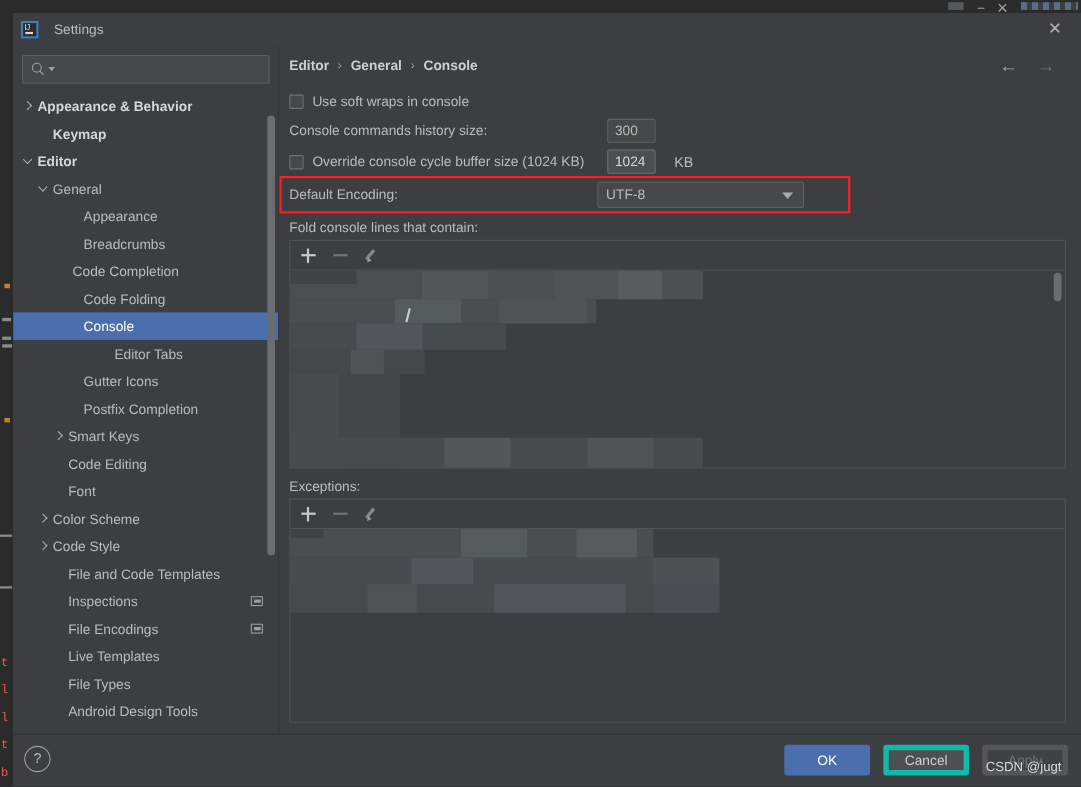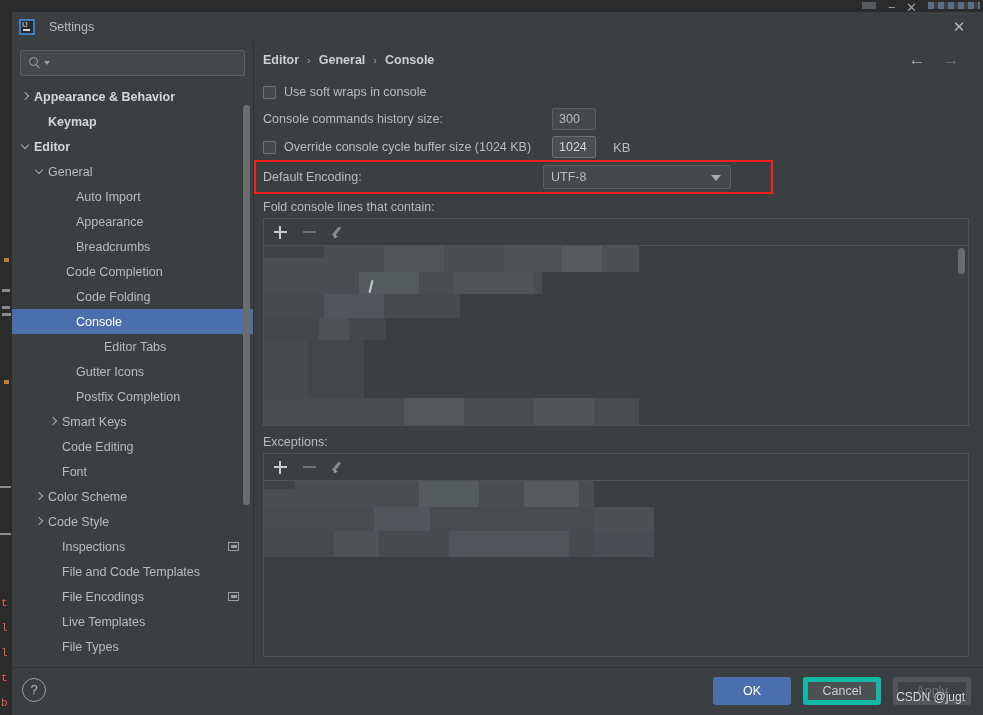--- a/index.html
+++ b/index.html
@@ -376,24 +376,20 @@
             <div class="tree-row bold" style="padding-left: 8px;">
               <span class="arrow down"></span>
               <span class="tree-label">Editor</span>
             </div>
             <div class="tree-row" style="padding-left: 22px;">
               <span class="arrow down"></span>
               <span class="tree-label">General</span>
             </div>
             <div class="tree-row" style="padding-left: 50px;">
               <span class="arrow none"></span>
-              <span class="tree-label">Auto Import</span>
-            </div>
-            <div class="tree-row" style="padding-left: 50px;">
-              <span class="arrow none"></span>
               <span class="tree-label">Appearance</span>
             </div>
             <div class="tree-row" style="padding-left: 50px;">
               <span class="arrow none"></span>
               <span class="tree-label">Breadcrumbs</span>
             </div>
             <div class="tree-row" style="padding-left: 40px;">
               <span class="arrow none"></span>
               <span class="tree-label">Code Completion</span>
             </div>
@@ -432,26 +428,26 @@
             <div class="tree-row" style="padding-left: 22px;">
               <span class="arrow right"></span>
               <span class="tree-label">Color Scheme</span>
             </div>
             <div class="tree-row" style="padding-left: 22px;">
               <span class="arrow right"></span>
               <span class="tree-label">Code Style</span>
             </div>
             <div class="tree-row" style="padding-left: 36px;">
               <span class="arrow none"></span>
+              <span class="tree-label">File and Code Templates</span>
+            </div>
+            <div class="tree-row" style="padding-left: 36px;">
+              <span class="arrow none"></span>
               <span class="tree-label">Inspections</span>
               <span class="tree-badge"></span>
-            </div>
-            <div class="tree-row" style="padding-left: 36px;">
-              <span class="arrow none"></span>
-              <span class="tree-label">File and Code Templates</span>
             </div>
             <div class="tree-row" style="padding-left: 36px;">
               <span class="arrow none"></span>
               <span class="tree-label">File Encodings</span>
               <span class="tree-badge"></span>
             </div>
             <div class="tree-row" style="padding-left: 36px;">
               <span class="arrow none"></span>
               <span class="tree-label">Live Templates</span>
             </div>

